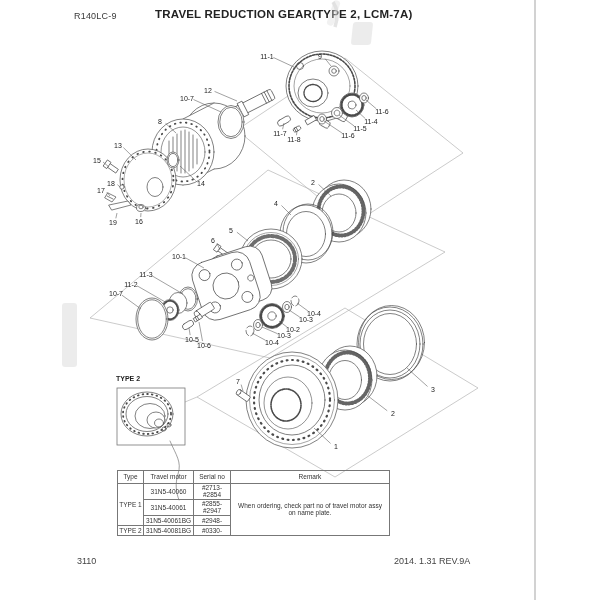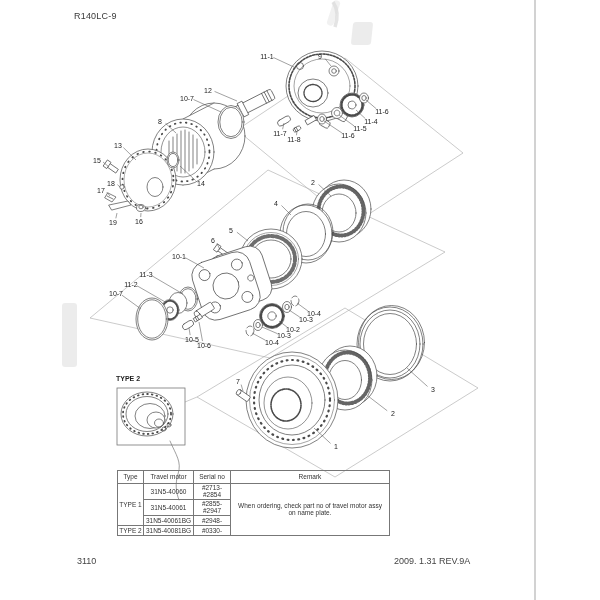--- a/index.html
+++ b/index.html
@@ -23,20 +23,21 @@
   .sm1{left:62px;top:303px;width:15px;height:64px;}
   .sm2{left:352px;top:22px;width:20px;height:23px;transform:skewX(-6deg);}
   .sm3{left:330px;top:0px;width:7px;height:26px;transform:rotate(18deg);opacity:.4;}
 </style>
 </head>
 <body>
 
 <div class="page">
 
   <div class="model">R140LC-9</div>
+  <div class="title">TRAVEL REDUCTION GEAR(TYPE 2, LCM-7A)</div>
 
   <svg class="diagram" viewBox="0 0 600 600">
 
     <g stroke="#a8a8a8" stroke-width=".6" fill="none">
       <polygon points="345,58 463,153 352,225 237,130"></polygon>
       <polygon points="268,170 445,252 270,358 90,318"></polygon>
       <polygon points="197,397 345,308 478,388 335,477"></polygon>
       <line x1="185" y1="402" x2="197" y2="397"></line>
     </g>
 
@@ -388,19 +389,19 @@
         </tr>
         <tr>
           <td rowspan="1">TYPE 2</td>
           <td>31N5-40081BG</td>
           <td>#0330-</td>
         </tr>
       </tbody>
   </table>
 
   <div class="footer-left">3110</div>
-  <div class="footer-right">2009. 1.31  REV.9A</div>
+  <div class="footer-right">2014. 1.31  REV.9A</div>
 
   <div class="page-edge"></div>
   <div class="smudge sm1"></div>
   <div class="smudge sm2"></div>
   <div class="smudge sm3"></div>
 </div>
 
 </body></html>

